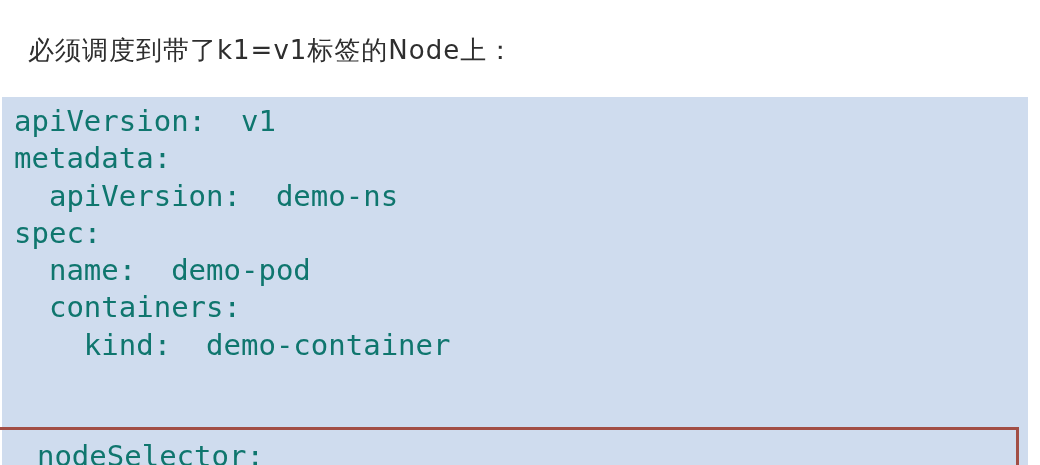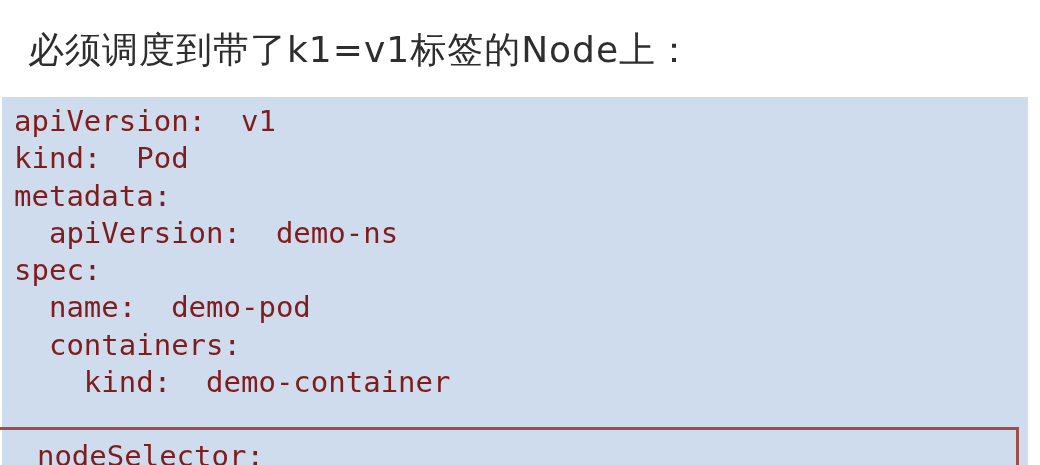--- a/index.html
+++ b/index.html
@@ -12,39 +12,39 @@
     background: #ffffff;
     overflow: hidden;
     position: relative;
     font-family: "Liberation Sans", sans-serif;
   }
   .page-title {
     position: absolute;
     left: 28px;
     top: 27px;
     font-family: "DejaVu Sans", sans-serif;
-    font-size: 36px;
+    font-size: 26px;
     line-height: 46px;
     color: #2e2e2e;
     letter-spacing: 1px;
     white-space: pre;
   }
   .code-block {
     position: absolute;
     left: 2px;
     top: 97px;
     width: 1026px;
     height: 368px;
     background: #cfdcee;
     box-sizing: border-box;
     padding: 6px 0 0 12px;
     font-family: "DejaVu Sans Mono", monospace;
     font-size: 29px;
     line-height: 37.3px;
-    color: #7f1d1d;
+    color: #0f766e;
   }
   .code-line {
     white-space: pre;
     height: 37.3px;
   }
   .highlight-box {
     position: absolute;
     left: -12px;  
     top: 330px;   
     width: 1029px;
@@ -57,21 +57,20 @@
     padding-top: 8px;
   }
 </style>
 </head>
 <body>
 
 <div class="page-title">必须调度到带了k1=v1标签的Node上：</div>
 
 <div class="code-block" style="position:absolute;">
   <div class="code-line">apiVersion:  v1</div>
-  <div class="code-line">kind:  Pod</div>
   <div class="code-line">metadata:</div>
   <div class="code-line">  apiVersion:  demo-ns</div>
   <div class="code-line">spec:</div>
   <div class="code-line">  name:  demo-pod</div>
   <div class="code-line">  containers:</div>
   <div class="code-line">    kind:  demo-container</div>
 
   <div class="highlight-box">
     <div class="code-line">  nodeSelector:</div>
   </div>

